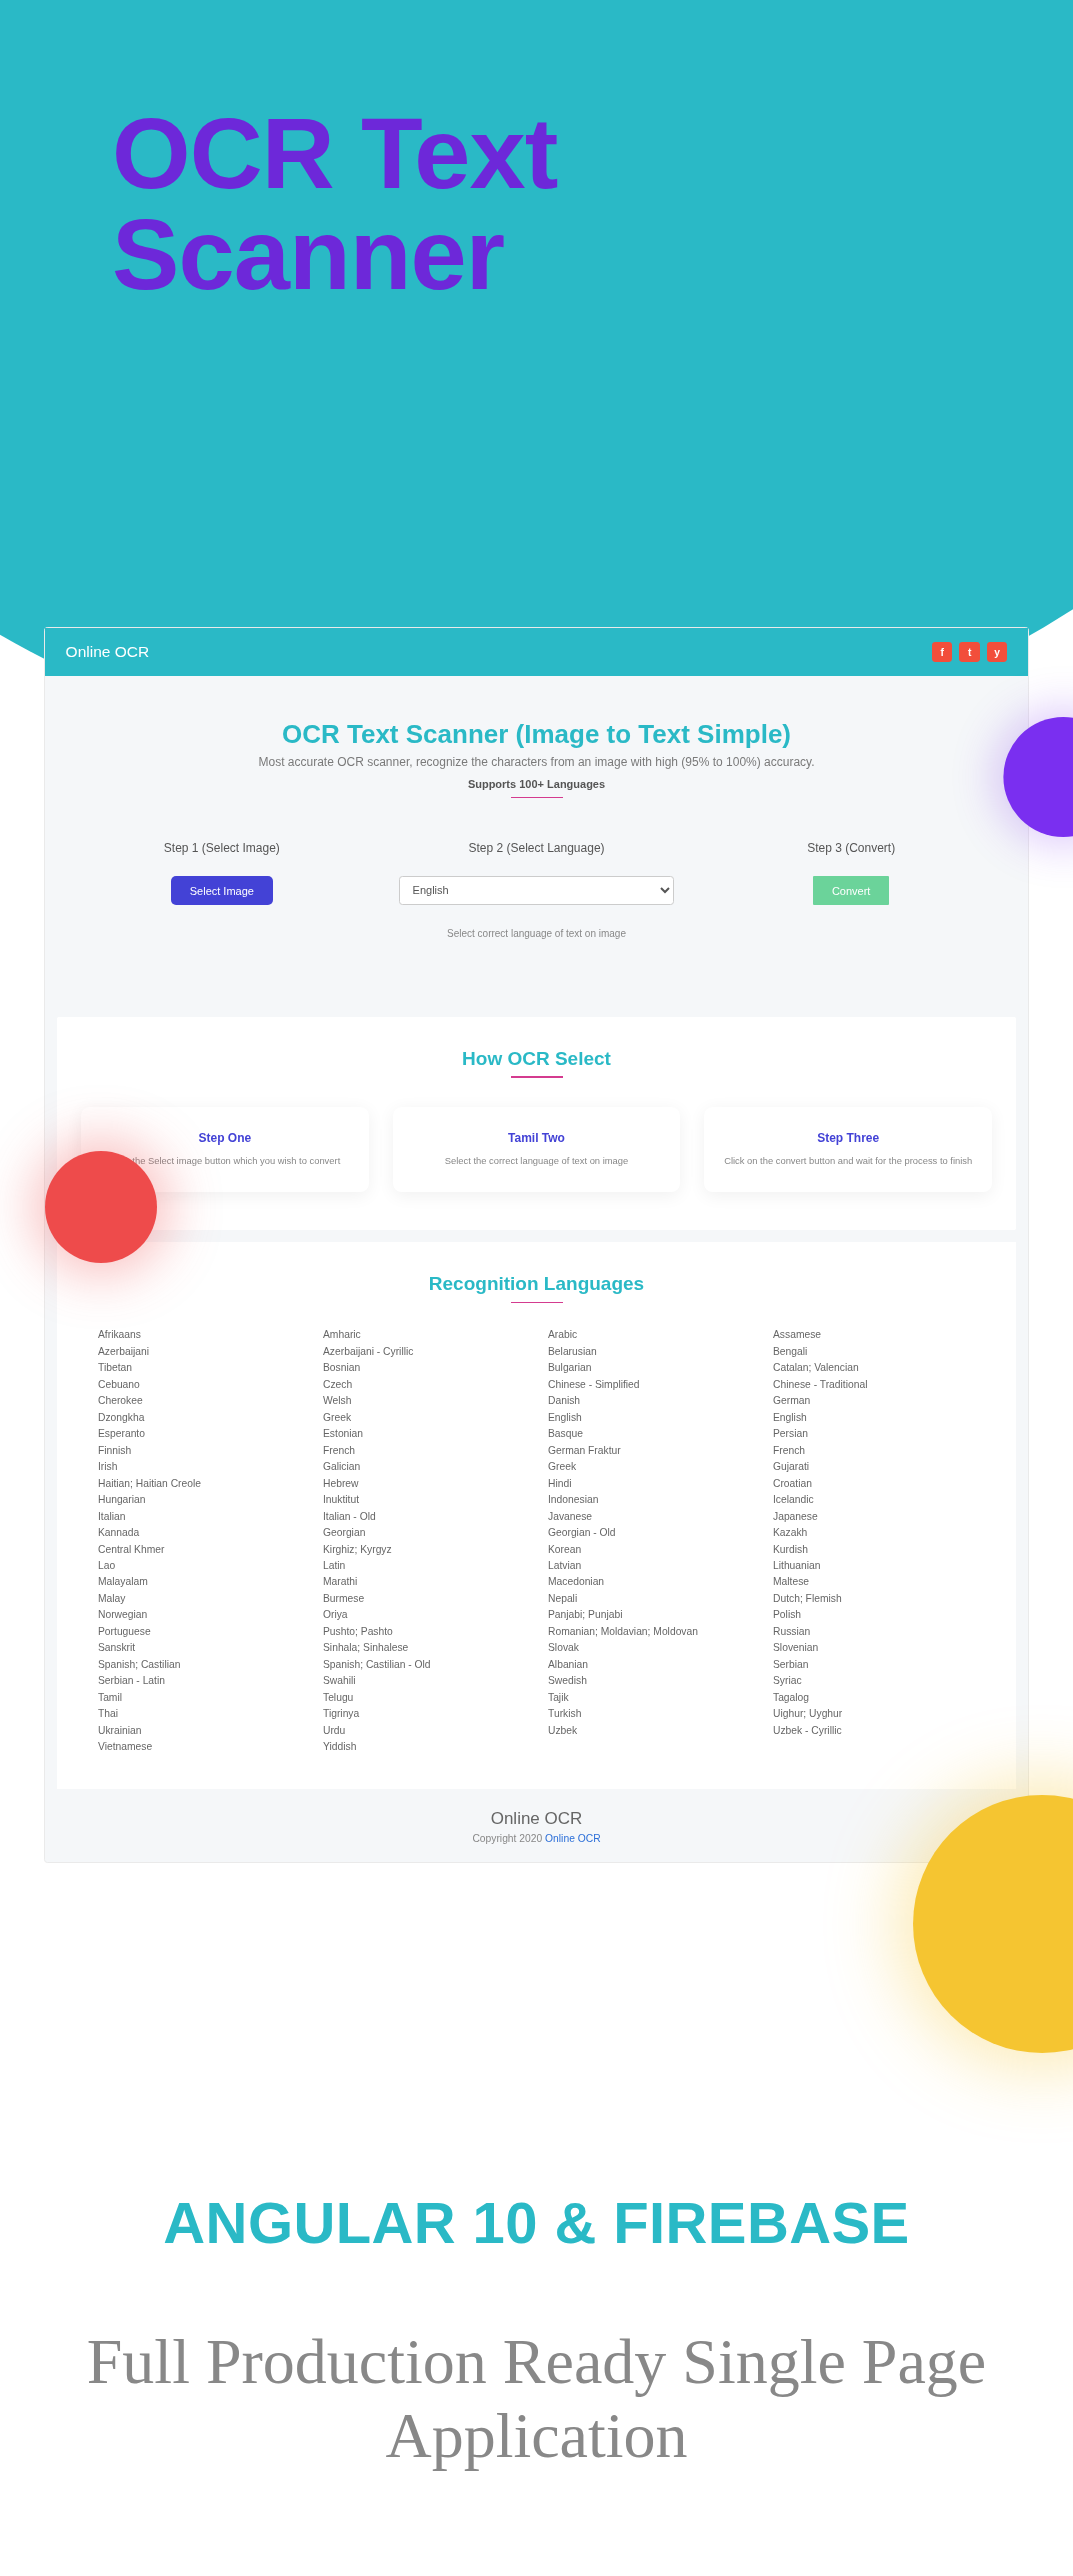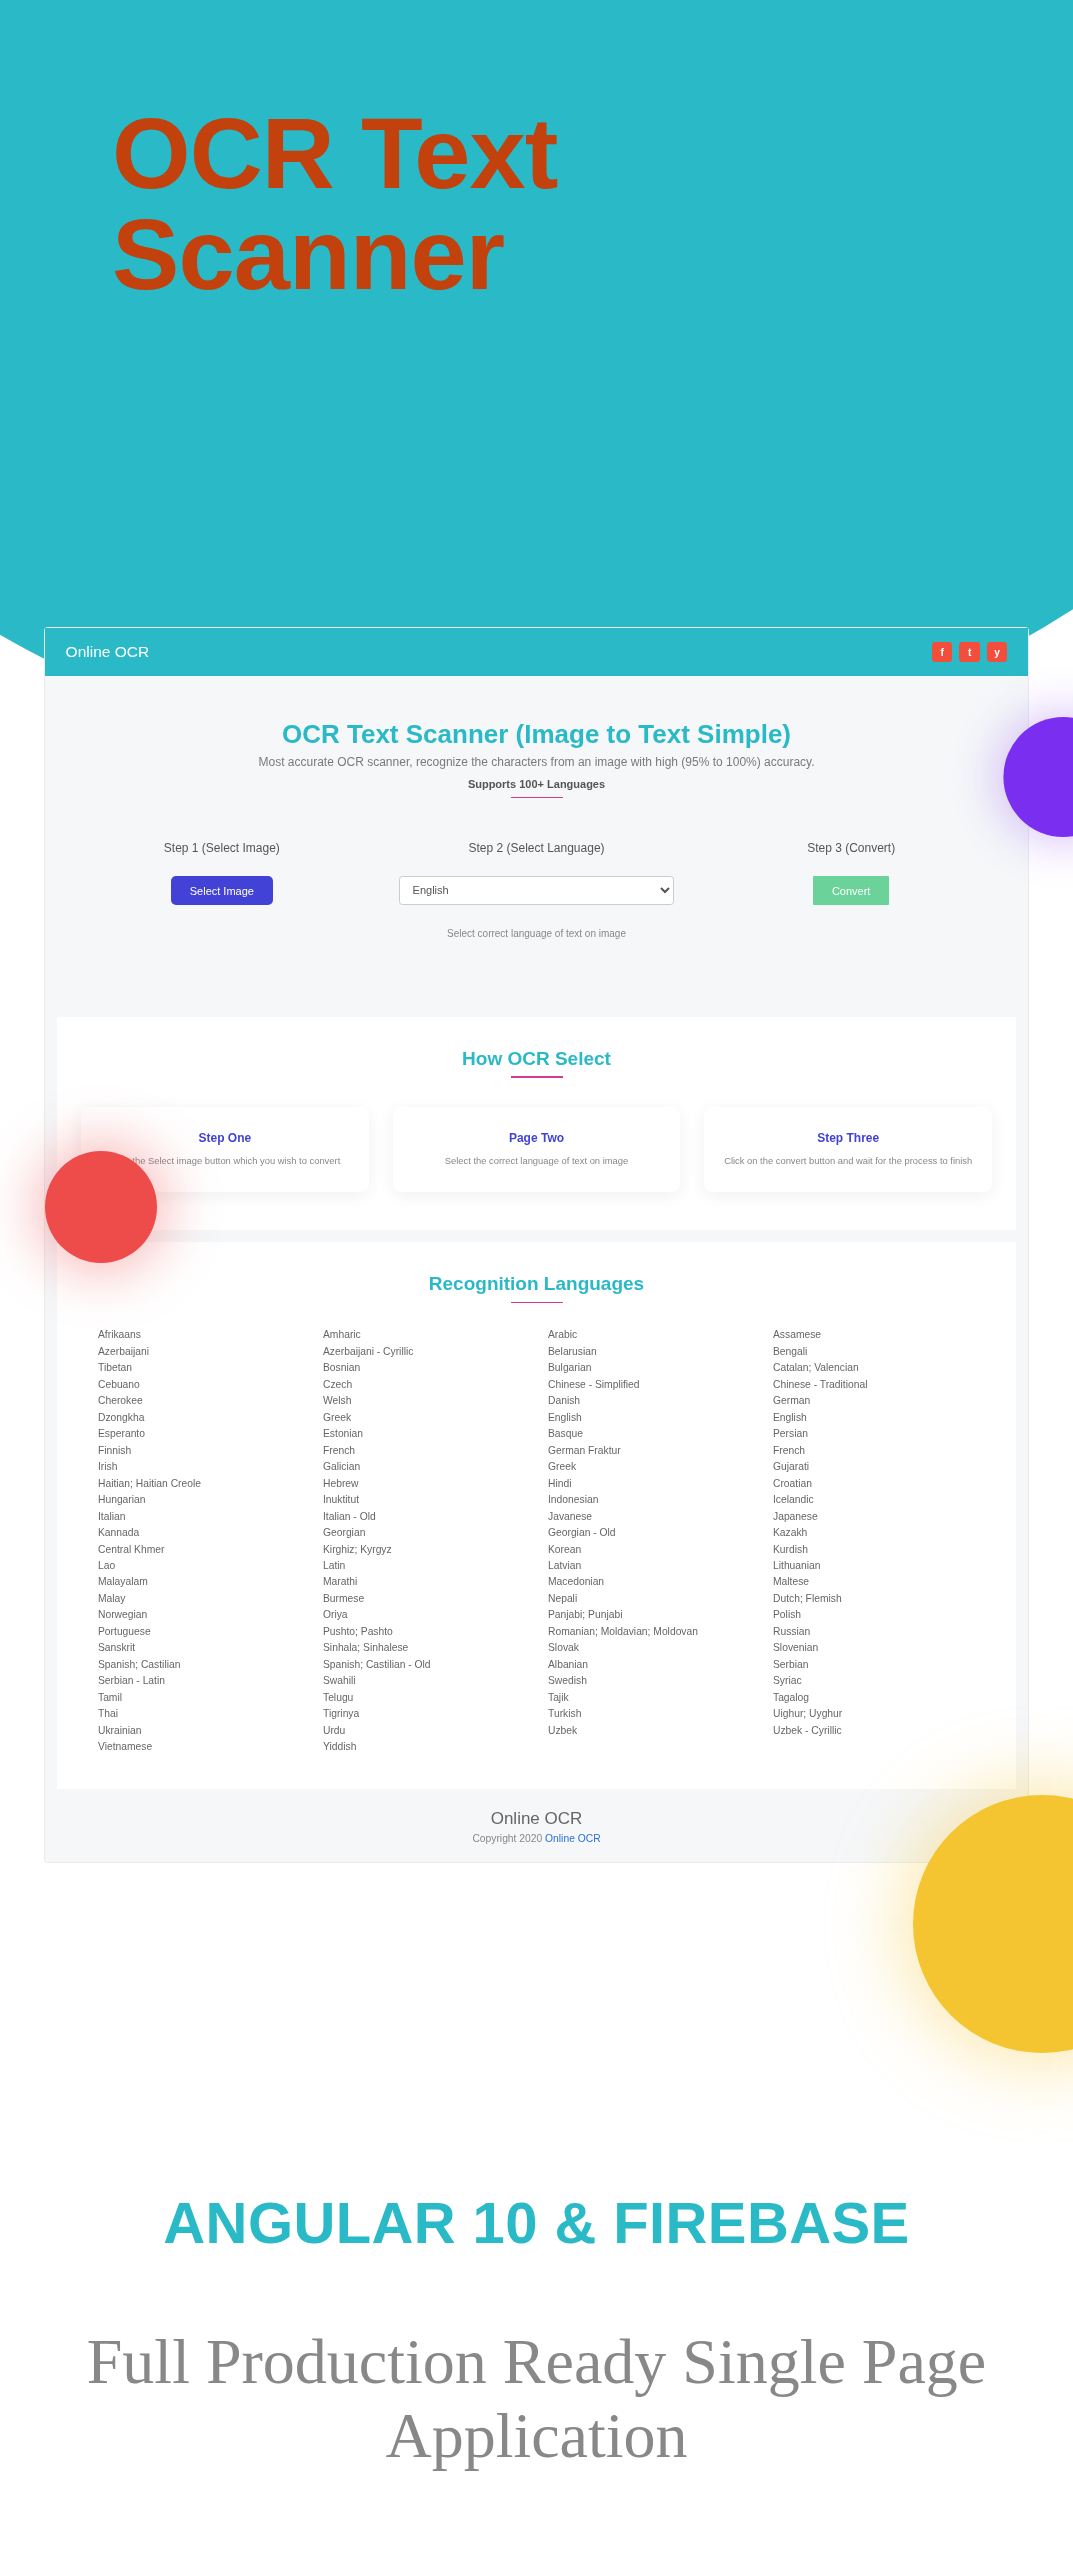--- a/index.html
+++ b/index.html
@@ -18,21 +18,21 @@
     left: -515px;
     width: 2061px;
     height: 2061px;
     border-radius: 50%;
     background: #2ab9c6;
   }
   .hero-title {
     position: absolute;
     top: 103px;
     left: 112px;
-    color: #c2410c;
+    color: #6d28d9;
     font-size: 101px;
     font-weight: 700;
     line-height: 1.0;
     letter-spacing: -0.9px;
   }
 
   
   .shot-wrap {
     position: relative;
     width: 985px;
@@ -240,21 +240,21 @@
 
     <div class="how-works">
       <div class="how-title">How OCR Select</div>
       <div class="divider-sm"></div>
       <div class="cards-row">
         <div class="card">
           <div class="card-title">Step One</div>
           <div class="card-text">Click the Select image button which you wish to convert</div>
         </div>
         <div class="card">
-          <div class="card-title">Page Two</div>
+          <div class="card-title">Tamil Two</div>
           <div class="card-text">Select the correct language of text on image</div>
         </div>
         <div class="card">
           <div class="card-title">Step Three</div>
           <div class="card-text">Click on the convert button and wait for the process to finish</div>
         </div>
       </div>
     </div>
 
     <div class="langs-section">

